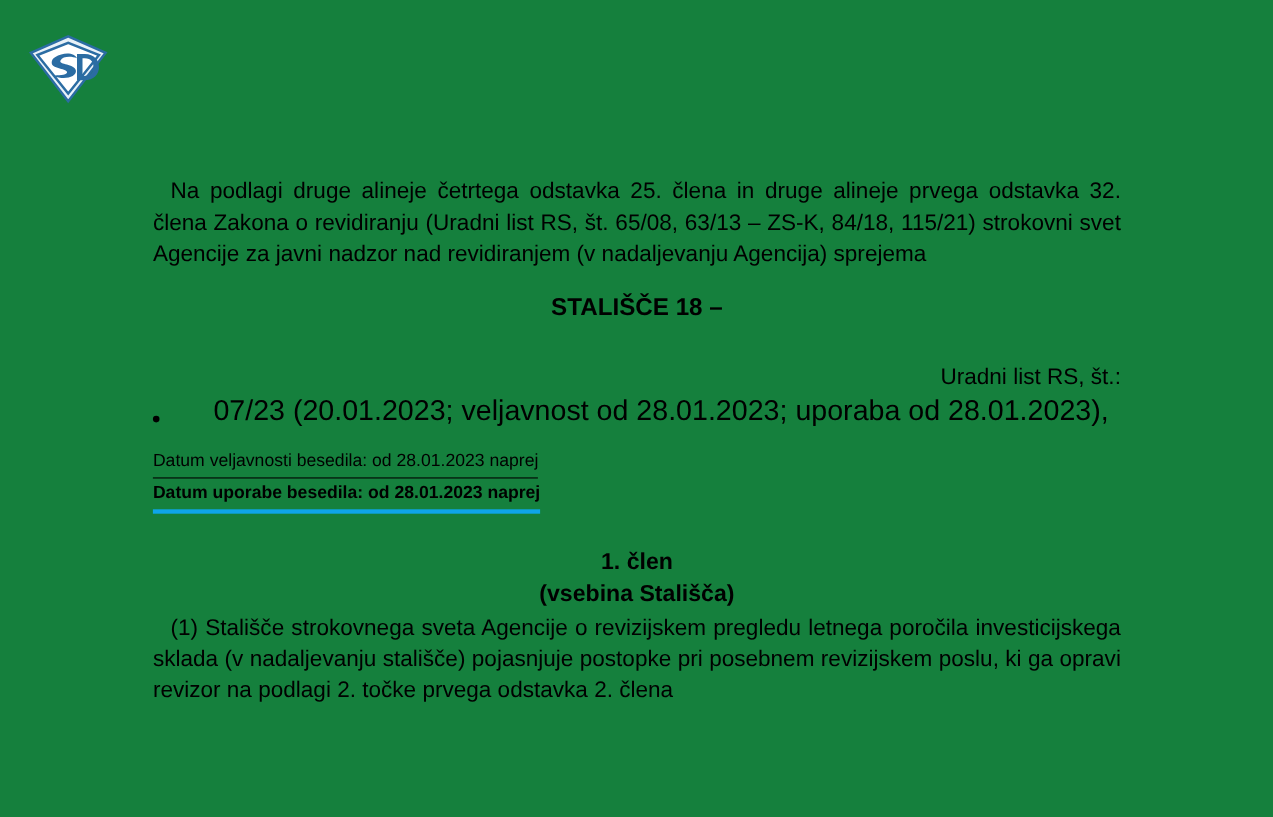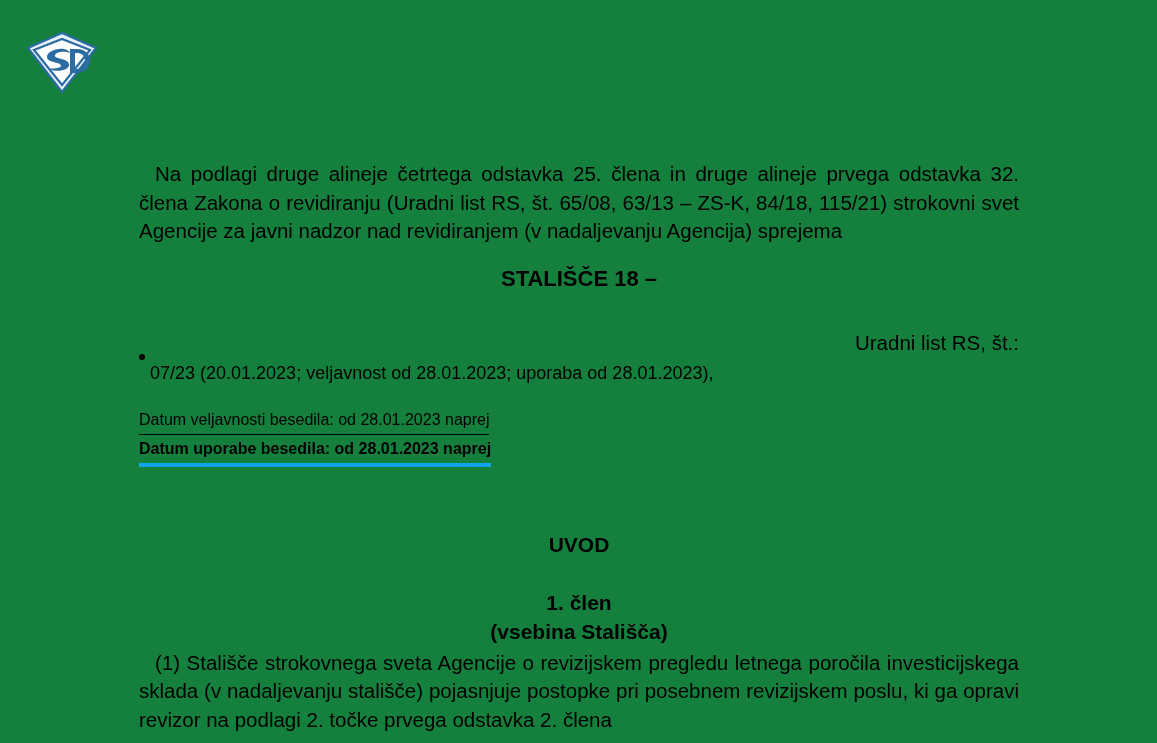--- a/index.html
+++ b/index.html
@@ -66,24 +66,25 @@
 
   .meta-block {
     margin-top: 34px;
   }
   .meta-line {
     font-size: 20.5px;
     line-height: 30px;
     text-align: right;
   }
   .bullet-line {
-    font-size: 18px;
+    font-size: 26px;
     line-height: 30px;
     display: flex;
-    align-items: flex-start;
+    align-items: flex-end;
+    gap: 44px;
   }
   .bullet-dot {
     display: inline-block;
     width: 6px;
     height: 6px;
     background: #000;
     border-radius: 50%;
     margin-right: 5px;
     position: relative;
     top: -4px;
@@ -170,21 +171,20 @@
 
     <div class="underlined-block">
       <div class="u-wrap">
         <span class="u-line">Datum veljavnosti besedila: od 28.01.2023 naprej</span>
       </div>
       <div class="u-wrap">
         <span class="u-line bold">Datum uporabe besedila: od 28.01.2023 naprej</span>
       </div>
     </div>
 
-    <div class="section-head">UVOD</div>
 
     <div class="article-num">1. člen</div>
     <div class="article-name">(vsebina Stališča)</div>
 
     <p class="body-para">(1) Stališče strokovnega sveta Agencije o revizijskem pregledu letnega poročila investicijskega sklada (v nadaljevanju stališče) pojasnjuje postopke pri posebnem revizijskem poslu, ki ga opravi revizor na podlagi 2. točke prvega odstavka 2. člena</p>
 
   </div>
 </div>
 
 </body></html>

